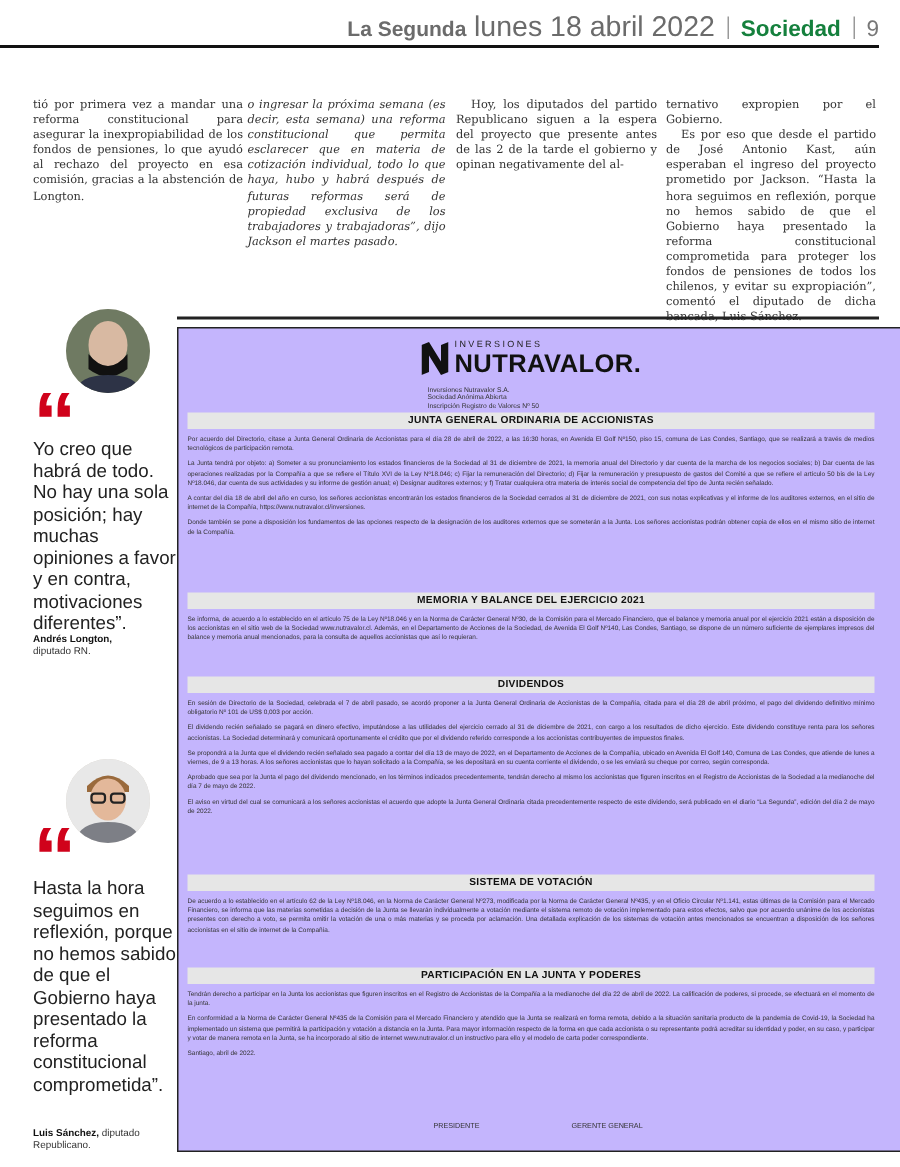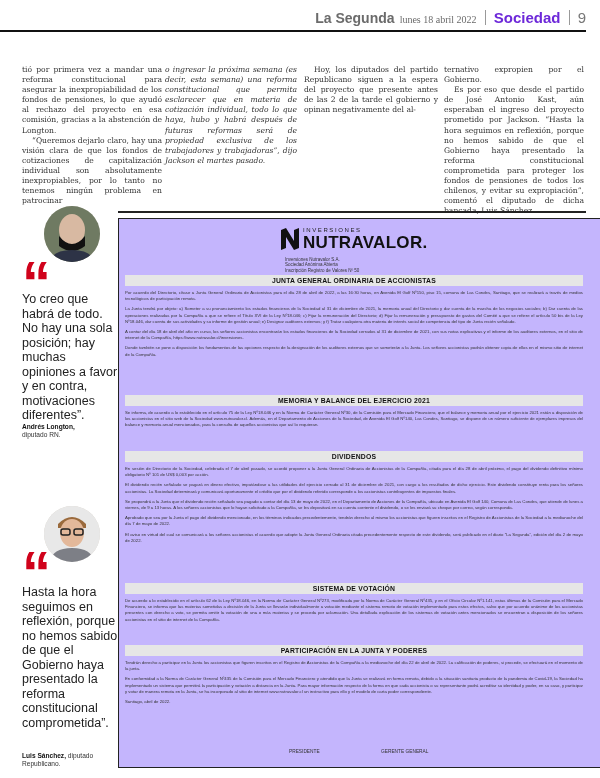--- a/index.html
+++ b/index.html
@@ -1,23 +1,23 @@
 <!DOCTYPE html>
 <html><head>
 <meta charset="utf-8">
 <style>
   * { box-sizing: border-box; margin: 0; padding: 0; }
   html, body { width: 600px; height: 778px; background: #ffffff; overflow: hidden; }
   body { position: relative; font-family: "DejaVu Serif", serif; color: #222; }
 
   .masthead { position: absolute; left: 0; top: 8px; width: 586px; height: 22px; text-align: right; white-space: nowrap; }
   .masthead .brand { font-family: "Liberation Sans", sans-serif; font-weight: bold; color: #6b6b6b; font-size: 14px; }
-  .masthead .date { font-family: Liberation Serif, serif; color: #6b6b6b; font-size: 10px; }
+  .masthead .date { font-family: Liberation Sans, sans-serif; color: #6b6b6b; font-size: 19px; }
   .masthead .sep { display: inline-block; width: 1px; height: 15px; background: #999; vertical-align: -2px; margin: 0 3px; }
-  .masthead .section { font-family: "Liberation Sans", sans-serif; font-weight: bold; color: #6d28d9; font-size: 15px; }
+  .masthead .section { font-family: "Liberation Sans", sans-serif; font-weight: bold; color: #15803d; font-size: 15px; }
   .masthead .pagenum { font-family: "Liberation Sans", sans-serif; color: #777; font-size: 15px; }
   .rule { position: absolute; left: 0; top: 30px; width: 586px; height: 2px; background: #111; }
 
   .col { position: absolute; top: 52px; font-size: 7.6px; line-height: 10.1px; text-align: justify; color: #333; margin-top: 13px; }
   .col p { text-indent: 10px; }
   .col p.first { text-indent: 0; }
   .c1 { left: 22px; width: 140px; }
   .c2 { left: 165px; width: 132px; font-style: italic; }
   .c3 { left: 304px; width: 134px; }
   .c4 { left: 444px; width: 140px; }
@@ -50,21 +50,20 @@
   <span class="date">lunes 18 abril 2022</span>
   <span class="sep"></span>
   <span class="section">Sociedad</span>
   <span class="sep"></span>
   <span class="pagenum">9</span>
 </div>
 <div class="rule"></div>
 
 <div class="col c1">
   <p class="first">tió por primera vez a mandar una reforma constitucional para asegurar la inexpropiabilidad de los fondos de pensiones, lo que ayudó al rechazo del proyecto en esa comisión, gracias a la abstención de Longton.</p>
-  <p>“Queremos dejarlo claro, hay una visión clara de que los fondos de cotizaciones de capitalización individual son absolutamente inexpropiables, por lo tanto no tenemos ningún problema en patrocinar</p>
 </div>
 <div class="col c2">
   <p class="first">o ingresar la próxima semana (es decir, esta semana) una reforma constitucional que permita esclarecer que en materia de cotización individual, todo lo que haya, hubo y habrá después de futuras reformas será de propiedad exclusiva de los trabajadores y trabajadoras”, dijo Jackson el martes pasado.</p>
 </div>
 <div class="col c3">
   <p>Hoy, los diputados del partido Republicano siguen a la espera del proyecto que presente antes de las 2 de la tarde el gobierno y opinan negativamente del al-</p>
 </div>
 <div class="col c4">
   <p class="first">ternativo expropien por el Gobierno.</p>
   <p>Es por eso que desde el partido de José Antonio Kast, aún esperaban el ingreso del proyecto prometido por Jackson. “Hasta la hora seguimos en reflexión, porque no hemos sabido de que el Gobierno haya presentado la reforma constitucional comprometida para proteger los fondos de pensiones de todos los chilenos, y evitar su expropiación”, comentó el diputado de dicha bancada, Luis Sánchez.</p>

